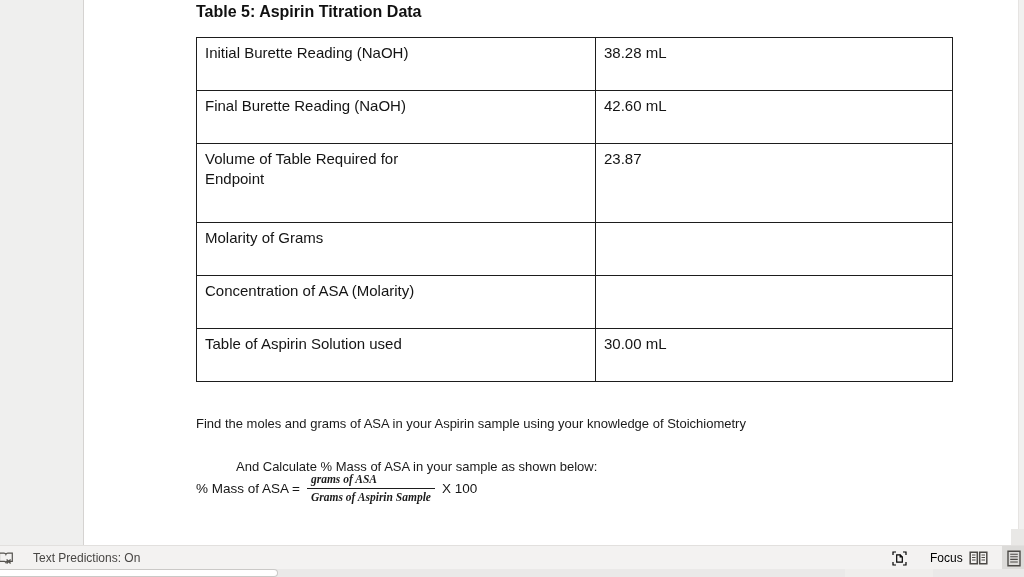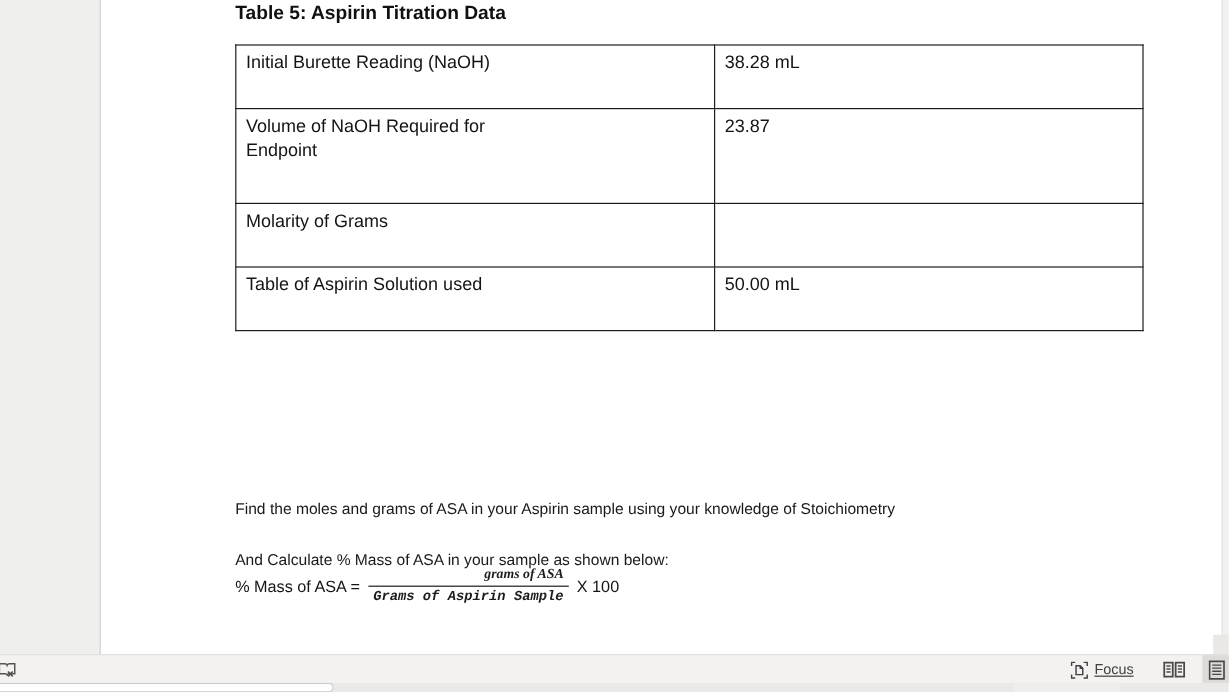--- a/index.html
+++ b/index.html
@@ -37,37 +37,37 @@
   td.col-label { width: 399px; }
   td.col-value { width: 357px; }
   tr.h-normal td { height: 53px; }
   tr.h-tall td   { height: 79px; }
 
   .para {
     position: absolute; left: 196px;
     font-size: 13px; line-height: 16px; color: #1a1a1a;
   }
   .para-1 { top: 416px; }
-  .para-2 { top: 459px; }
+  .para-2 { top: 459px; margin-left: 40px; }
 
   .formula {
     position: absolute; left: 196px; top: 473px;
     display: flex; align-items: center; gap: 7px;
     font-size: 13.5px; color: #161616;
   }
-  .fraction { display: inline-block; text-align: right; }
+  .fraction { display: inline-block; text-align: left; }
   .frac-num, .frac-den {
     display: block;
     font-family: "Liberation Serif", serif;
     font-style: italic; font-weight: 600;
     font-size: 11.5px; line-height: 13px; color: #1c1c1c;
     padding: 0 4px;
   }
   .frac-num { border-bottom: 1.5px solid #1d1d1d; padding-bottom: 2px; }
-  .frac-den { padding-top: 2px; font-family: Liberation Mono, monospace; }
+  .frac-den { padding-top: 2px; }
 
   
   .v-scrollbar {
     position: absolute; left: 1018px; top: 0; width: 6px; height: 545px;
     background: #f1f0ef; border-left: 1px solid #e6e4e2;
   }
   .v-scroll-btn {
     position: absolute; left: 1011px; top: 529px; width: 13px; height: 16px;
     background: #e9e8e6;
   }
@@ -87,21 +87,21 @@
 
   
   .status-bar {
     position: absolute; left: 0; top: 545px; width: 1024px; height: 24px;
     background: #f3f2f1; border-top: 1px solid #e2e0de;
     font-size: 12px; color: #484644;
   }
   .status-item { position: absolute; top: 0; height: 24px; display: flex; align-items: center; }
   .proofing-btn { left: -6px; width: 24px; justify-content: center; color: #55534f; }
   .text-predictions { left: 33px; }
-  .focus-btn { left: 892px; gap: 5px; color: #404040; text-decoration: underline; }
+  .focus-btn { left: 892px; gap: 23px; color: #000000; }
   .readmode-btn { left: 965px; width: 26px; justify-content: center; color: #4c4a47; }
   .printlayout-btn {
     left: 1002px; width: 24px; justify-content: center;
     background: #dcdbd9; color: #4c4a47;
   }
   .icon-svg { display: block; }
 </style>
 </head>
 <body>
 
@@ -111,32 +111,40 @@
   <div class="page"></div>
 
   <div class="doc-title">Table 5: Aspirin Titration Data</div>
 
   <table class="data-table">
     <tbody>
       <tr class="h-normal">
         <td class="col-label">Initial Burette Reading (NaOH)</td>
         <td class="col-value">38.28 mL</td>
       </tr>
+      <tr class="h-normal">
+        <td class="col-label">Final Burette Reading (NaOH)</td>
+        <td class="col-value">42.60 mL</td>
+      </tr>
       <tr class="h-tall">
-        <td class="col-label">Volume of NaOH Required for
+        <td class="col-label">Volume of Table Required for
 Endpoint</td>
         <td class="col-value">23.87</td>
       </tr>
       <tr class="h-normal">
         <td class="col-label">Molarity of Grams</td>
         <td class="col-value"></td>
       </tr>
       <tr class="h-normal">
+        <td class="col-label">Concentration of ASA (Molarity)</td>
+        <td class="col-value"></td>
+      </tr>
+      <tr class="h-normal">
         <td class="col-label">Table of Aspirin Solution used</td>
-        <td class="col-value">50.00 mL</td>
+        <td class="col-value">30.00 mL</td>
       </tr>
     </tbody>
   </table>
 
   <div class="para para-1">Find the moles and grams of ASA in your Aspirin sample using your knowledge of Stoichiometry</div>
   <div class="para para-2">And Calculate % Mass of ASA in your sample as shown below:</div>
 
   <div class="formula">
     <span>% Mass of ASA =</span>
     <span class="fraction">
@@ -151,20 +159,23 @@
 
   <div class="status-bar">
     <div class="status-item proofing-btn">
       <span>
         <svg class="icon-svg" width="16" height="16" viewBox="0 0 16 16" fill="none" stroke="currentColor" stroke-width="1.2">
           <path d="M1.5 3.2 H6 C7 3.2 7.7 3.8 7.9 4.4 C8.1 3.8 8.8 3.2 9.8 3.2 H14.3 V11.4 H9.6 C8.9 11.4 8.2 11.8 7.9 12.4 C7.6 11.8 6.9 11.4 6.2 11.4 H1.5 Z"></path>
           <path d="M8.6 9.6 L12.6 13.6 M12.6 9.6 L8.6 13.6" stroke-width="1.4"></path>
         </svg>
       </span>
     </div>
+    <div class="status-item text-predictions">
+      <span>Text Predictions: On</span>
+    </div>
     <div class="status-item focus-btn">
       <span>
         <svg class="icon-svg" width="15" height="15" viewBox="0 0 15 15" fill="none" stroke="currentColor" stroke-width="1.2">
           <path d="M1 4 V1 H4"></path>
           <path d="M11 1 H14 V4"></path>
           <path d="M14 11 V14 H11"></path>
           <path d="M4 14 H1 V11"></path>
           <path d="M4.7 3.8 H8.2 L10.3 5.9 V11.2 H4.7 Z"></path>
           <path d="M8.2 3.8 V5.9 H10.3"></path>
         </svg>

